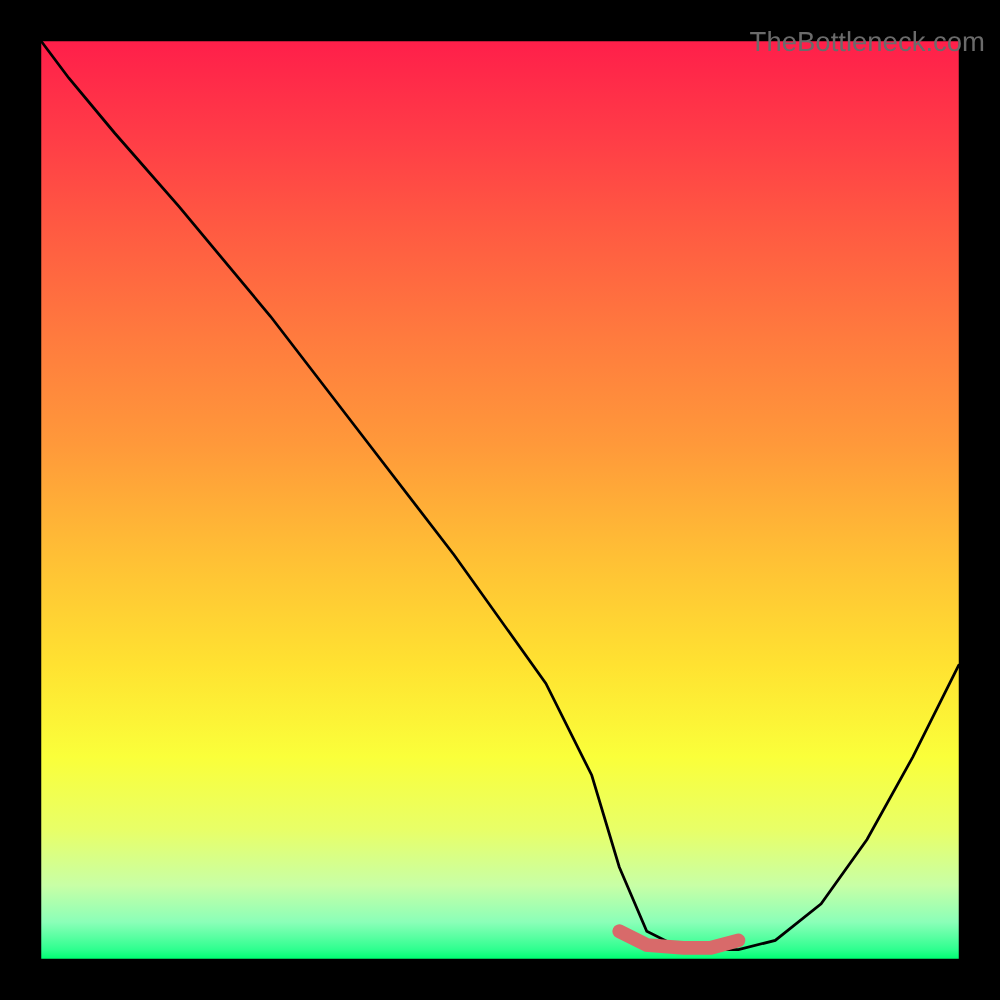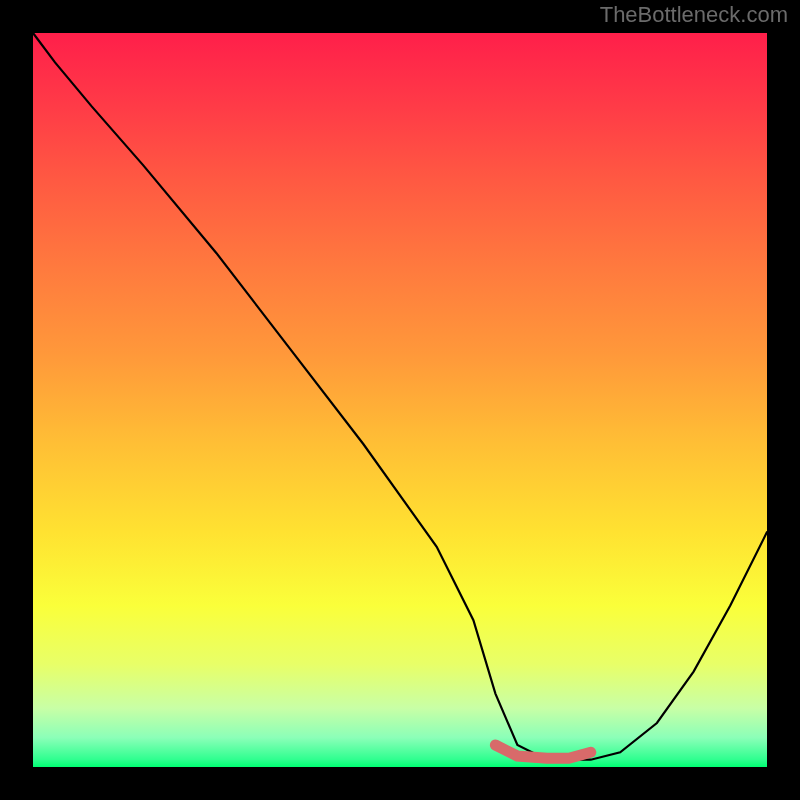--- a/index.html
+++ b/index.html
@@ -5,21 +5,21 @@
   * { margin: 0; padding: 0; box-sizing: border-box; }
   body {
     width: 800px;
     height: 800px;
     background: #000;
     position: relative;
     font-family: Arial, sans-serif;
   }
   .watermark {
     position: absolute;
-    top: 2px;
+    top: 21px;
     right: 12px;
     color: #6b6b6b;
     font-size: 22px;
     font-weight: 500;
     z-index: 10;
   }
   .plot-area {
     position: absolute;
     left: 33px;
     top: 33px;

